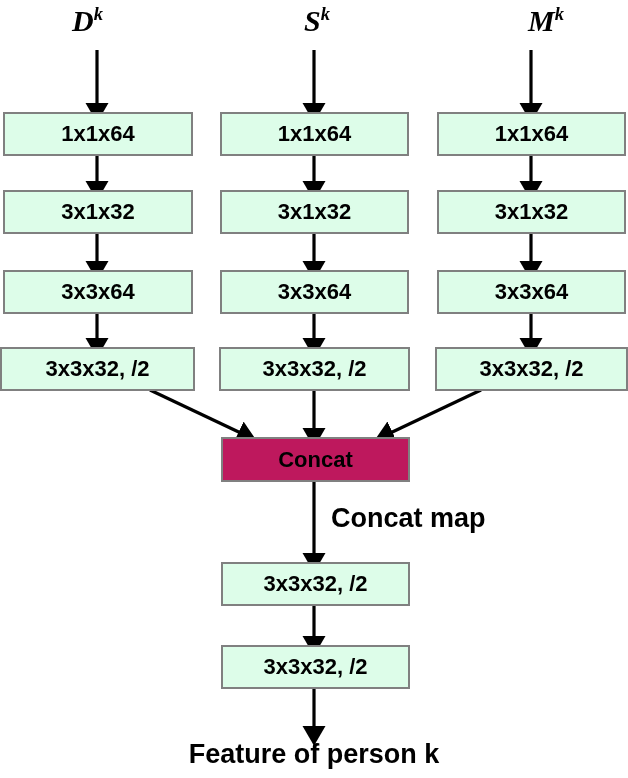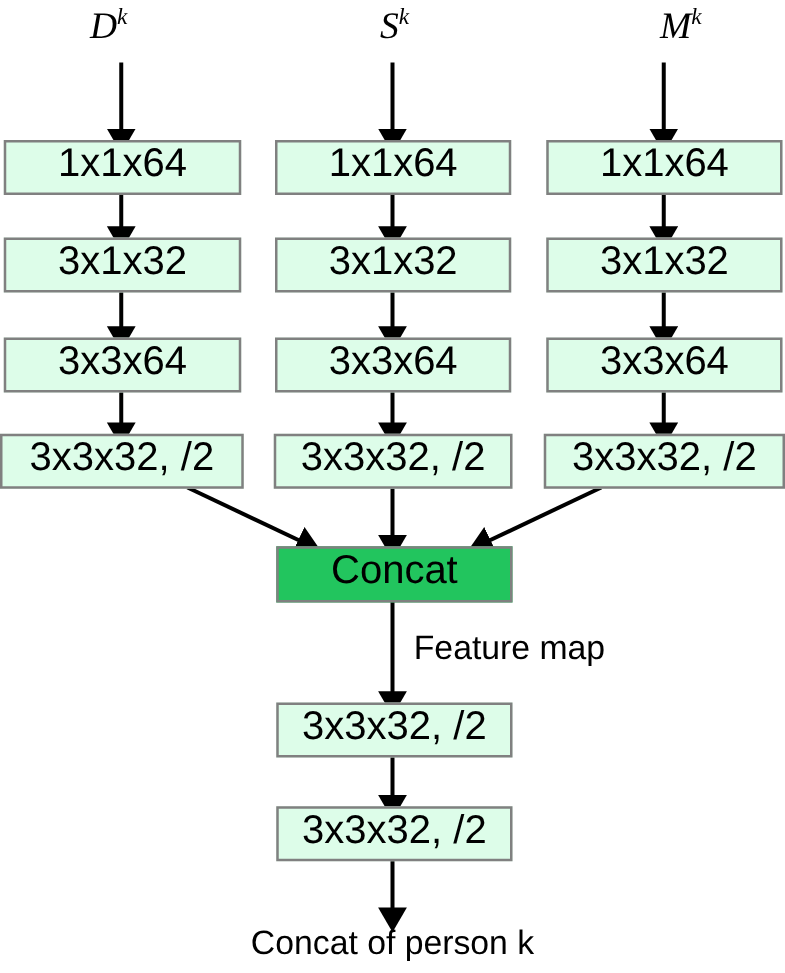--- a/index.html
+++ b/index.html
@@ -7,47 +7,49 @@
     padding: 0;
     background: #ffffff;
   }
   #canvas {
     position: relative;
     width: 628px;
     height: 778px;
     background: #ffffff;
     overflow: hidden;
     font-family: "Liberation Sans", sans-serif;
+    font-weight: bold;
   }
   #svg-layer {
     position: absolute;
     left: 0;
     top: 0;
     width: 628px;
     height: 778px;
     pointer-events: none;
   }
   .node {
     position: absolute;
     box-sizing: border-box;
     border: 2px solid #808080;
     display: flex;
+    align-items: center;
     justify-content: center;
     font-family: "Liberation Sans", sans-serif;
-    font-size: 32px;
+    font-size: 22px;
     line-height: 1;
     color: #000000;
     letter-spacing: 0px;
     white-space: nowrap;
   }
   .node.conv {
     background: #ddfde9;
   }
   .node.concat {
-    background: #22c55e;
+    background: #be185d;
   }
   .caption {
     position: absolute;
     font-family: "Liberation Sans", sans-serif;
     font-size: 27px;
     line-height: 1;
     color: #000000;
     white-space: nowrap;
   }
   .mathlabel {
@@ -152,27 +154,27 @@
   </div>
   <div class="node conv" style="left:435px; top:347px; width:193px; height:44px;">
     <span>3x3x32, /2</span>
   </div>
 
   <div class="node concat" style="left:221px; top:437px; width:189px; height:45px;">
     <span>Concat</span>
   </div>
 
   <div class="caption" style="left:331px; top:505px;">
-    <span>Feature map</span>
+    <span>Concat map</span>
   </div>
 
   <div class="node conv" style="left:221px; top:562px; width:189px; height:44px;">
     <span>3x3x32, /2</span>
   </div>
   <div class="node conv" style="left:221px; top:645px; width:189px; height:44px;">
     <span>3x3x32, /2</span>
   </div>
 
   <div class="caption" style="left:0px; top:741px; width:628px; text-align:center;">
-    <span>Concat of person k</span>
+    <span>Feature of person k</span>
   </div>
 
 </div>
 
 </body></html>

